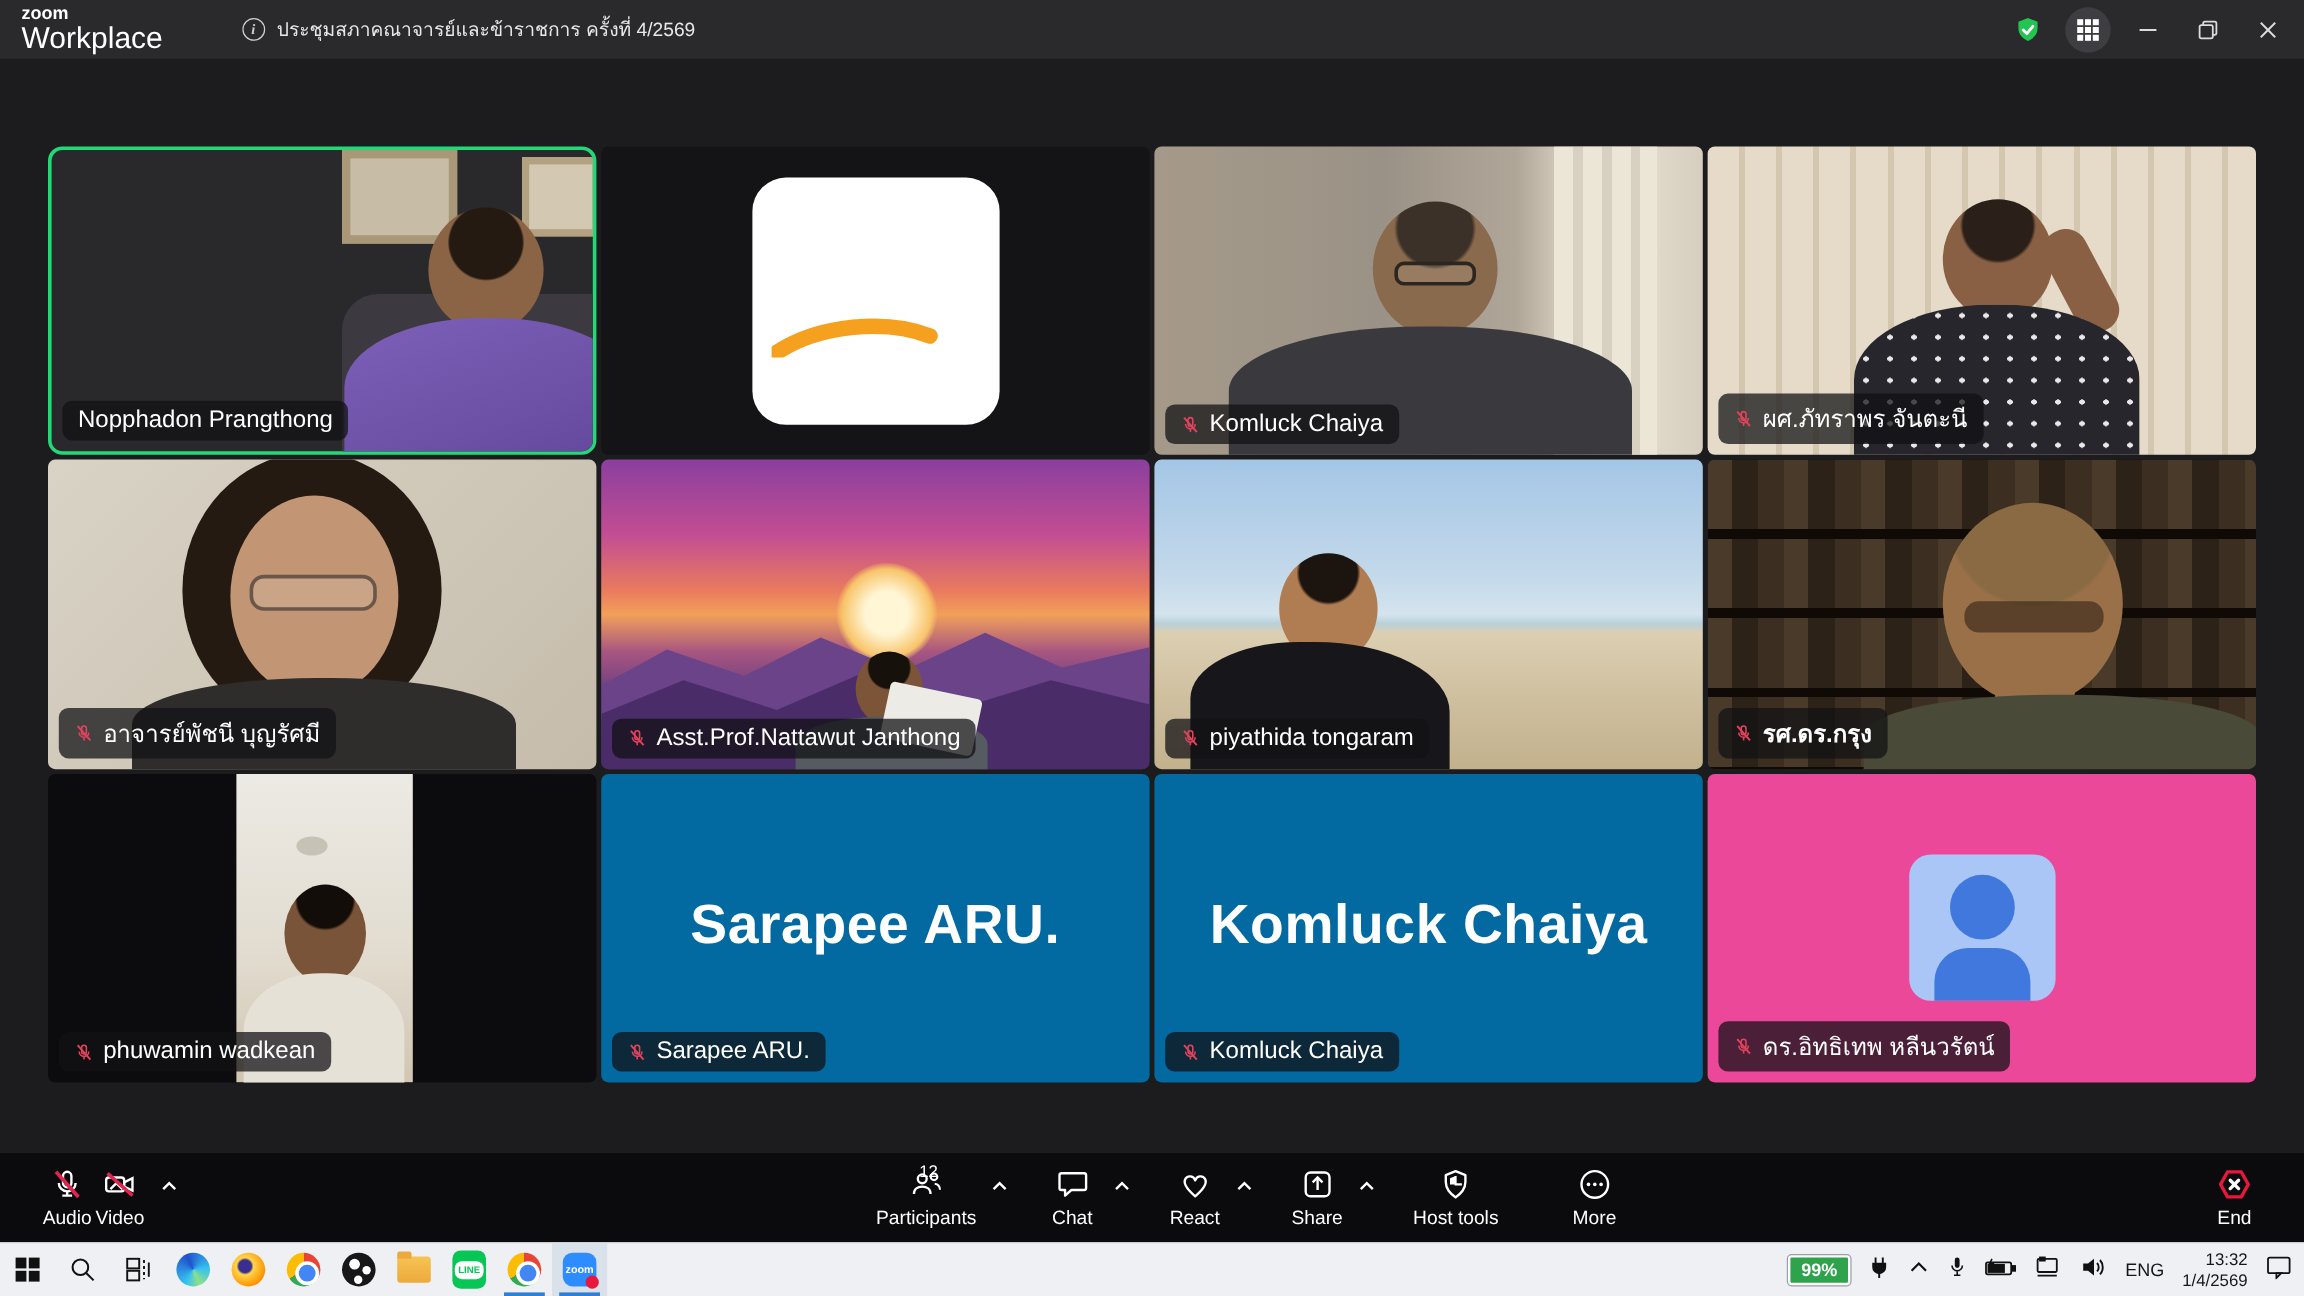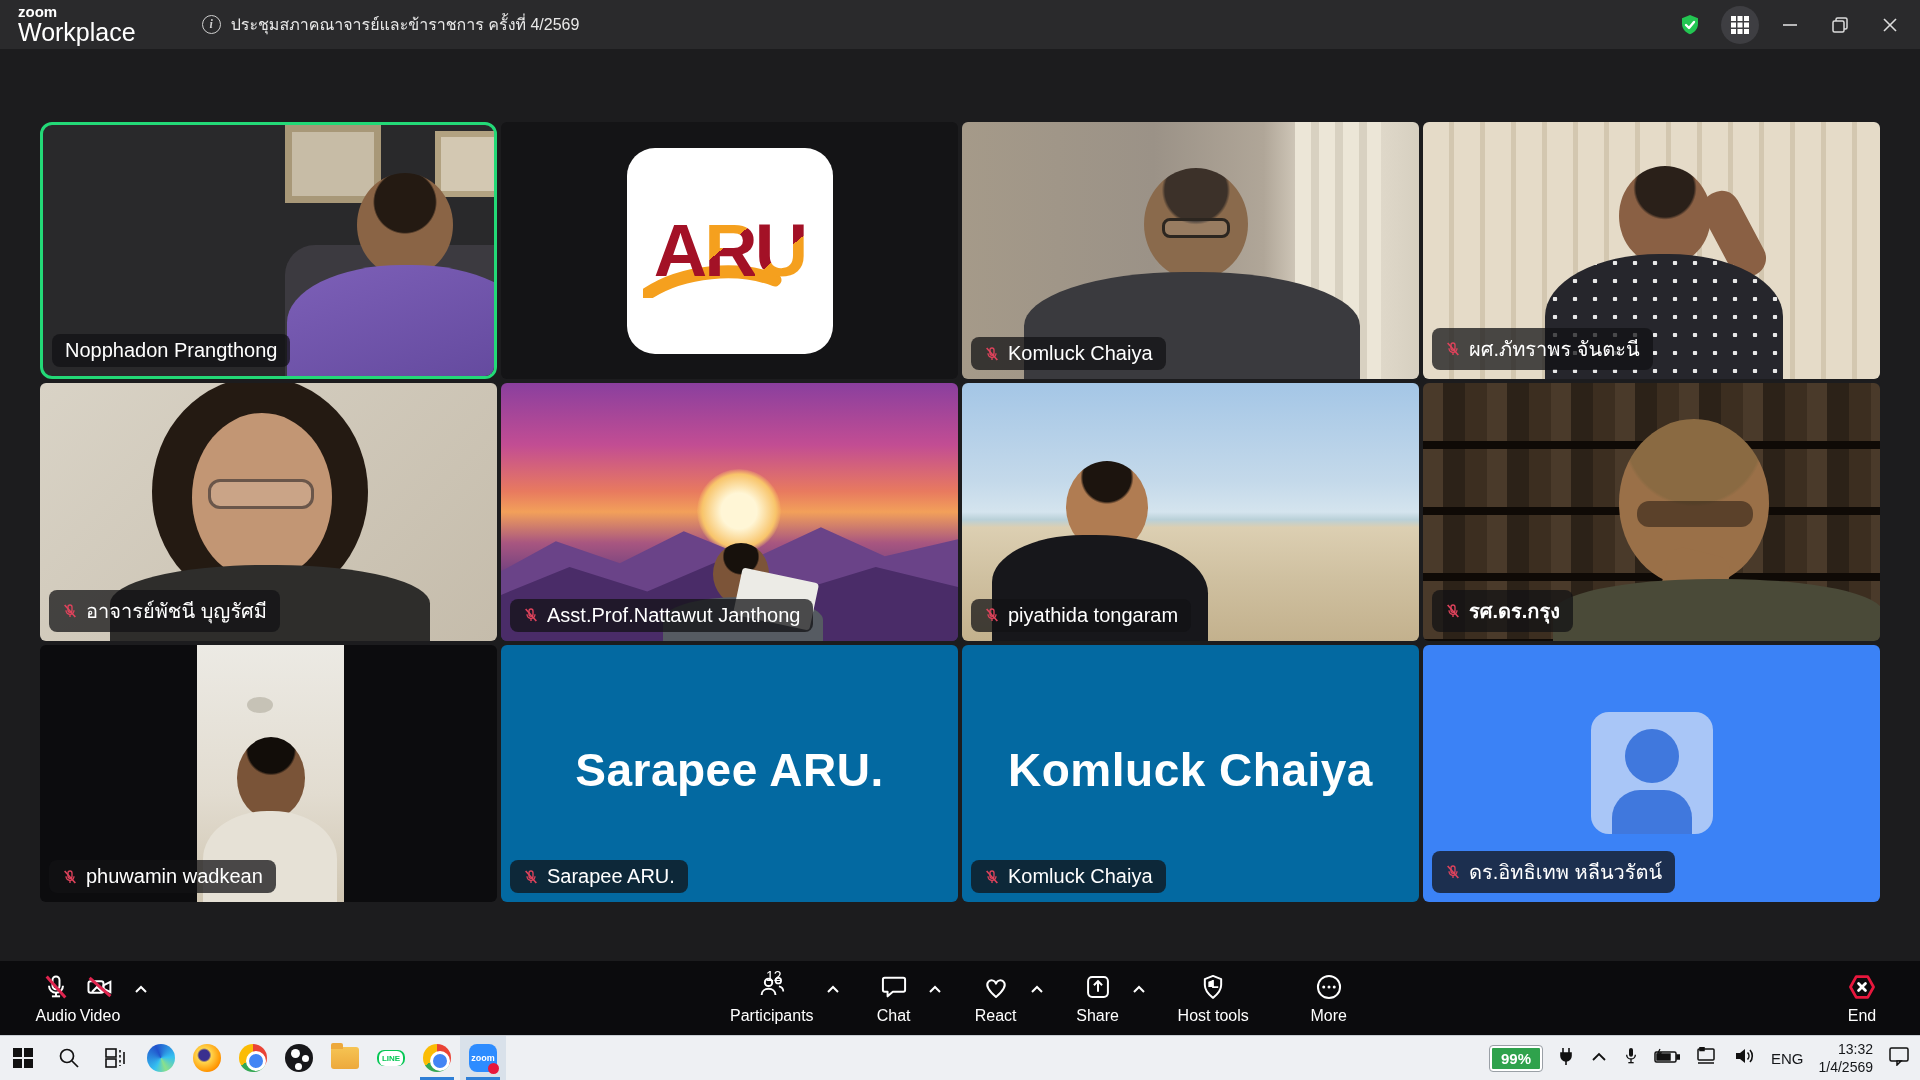--- a/index.html
+++ b/index.html
@@ -131,21 +131,21 @@
   .s9 .lamp { position:absolute; left:50px; top:52px; width:26px; height:16px; border-radius:50%;
     background:#c6c2b6; }
   .s9 .head { left:40px; top:92px; width:68px; height:82px;
     background:radial-gradient(circle at 50% 16%, #120d09 0 30%, #7a5438 33%); }
   .s9 .bod { left:6px; top:166px; width:134px; height:100px; background:#e6e1d6; }
 
   
   .namecard { background:#0369a1; }
 
   
-  .s12 { background:#3b82f6; display:flex; align-items:center; justify-content:center; }
+  .s12 { background:#ec4899; display:flex; align-items:center; justify-content:center; }
   .avatar { width:122px; height:122px; border-radius:18px; background:#a9c6f7;
     position:relative; overflow:hidden; }
   .av-head { position:absolute; left:34px; top:17px; width:54px; height:54px; border-radius:50%;
     background:#4078dd; }
   .av-bod { position:absolute; left:21px; top:78px; width:80px; height:56px;
     border-radius:28px 28px 0 0; background:#4078dd; }
 
   
   .mtoolbar { position:absolute; left:0; bottom:45px; width:1920px; height:74px;
     background:#0b0b0d; display:flex; align-items:center; z-index:20; }
@@ -173,21 +173,21 @@
     position:relative; }
   .chrome-ic::after { content:""; position:absolute; left:7px; top:7px; width:14px; height:14px;
     border-radius:50%; background:#4285f4; border:3px solid #fff; }
   .obs-ic { background:#17171a; position:relative; }
   .obs-ic::after { content:""; position:absolute; left:6px; top:5px; width:9px; height:9px;
     border-radius:50%; background:#fff; box-shadow:10px 5px 0 -1px #fff, 3px 13px 0 -1px #fff; }
   .folder-ic { width:28px; height:22px; background:linear-gradient(#f6c453,#eda93c);
     border-radius:3px; position:relative; }
   .folder-ic::before { content:""; position:absolute; top:-4px; left:0; width:12px; height:6px;
     background:#eda93c; border-radius:2px 2px 0 0; }
-  .line-ic { width:28px; height:16px; border-radius:7px; background:#06c755; display:flex;
+  .line-ic { width:28px; height:32px; border-radius:7px; background:#06c755; display:flex;
     align-items:center; justify-content:center; }
   .line-bub { background:#fff; border-radius:6px; padding:3px 3px; color:#06c755; font-size:8px;
     font-weight:700; }
   .badge { position:absolute; right:4px; bottom:4px; width:15px; height:15px; border-radius:50%;
     background:radial-gradient(circle,#f2b35c 55%,#c77c28); border:1px solid #a96a20; }
   .zoom-ic { width:28px; height:28px; border-radius:8px; background:#2d8cff; color:#fff;
     display:flex; align-items:center; justify-content:center; font-size:9px; font-weight:700;
     position:relative; }
   .zoom-dot { position:absolute; right:-2px; bottom:-2px; width:11px; height:11px;
     border-radius:50%; background:#e8173d; }
@@ -267,21 +267,20 @@
     <div class="pill">
       <span>Nopphadon Prangthong</span>
     </div>
   </div>
 
   <div class="tile s2">
     <div class="logocard">
       <svg class="swoosh" width="150" height="34" viewBox="0 0 150 34">
         <path d="M4 30 C 40 6, 96 2, 132 16" fill="none" stroke="#f5a01e" stroke-width="13" stroke-linecap="round"></path>
       </svg>
-      <div class="aruword"><span class="l-a">A</span><span class="l-r">R</span><span class="l-u">U</span></div>
     </div>
   </div>
 
   <div class="tile s3">
     <div class="curtain abs"></div>
     <div class="head"></div>
     <div class="glasses abs"></div>
     <div class="bod"></div>
     <div class="pill">
       <svg width="16" height="16" viewBox="0 0 24 24">

